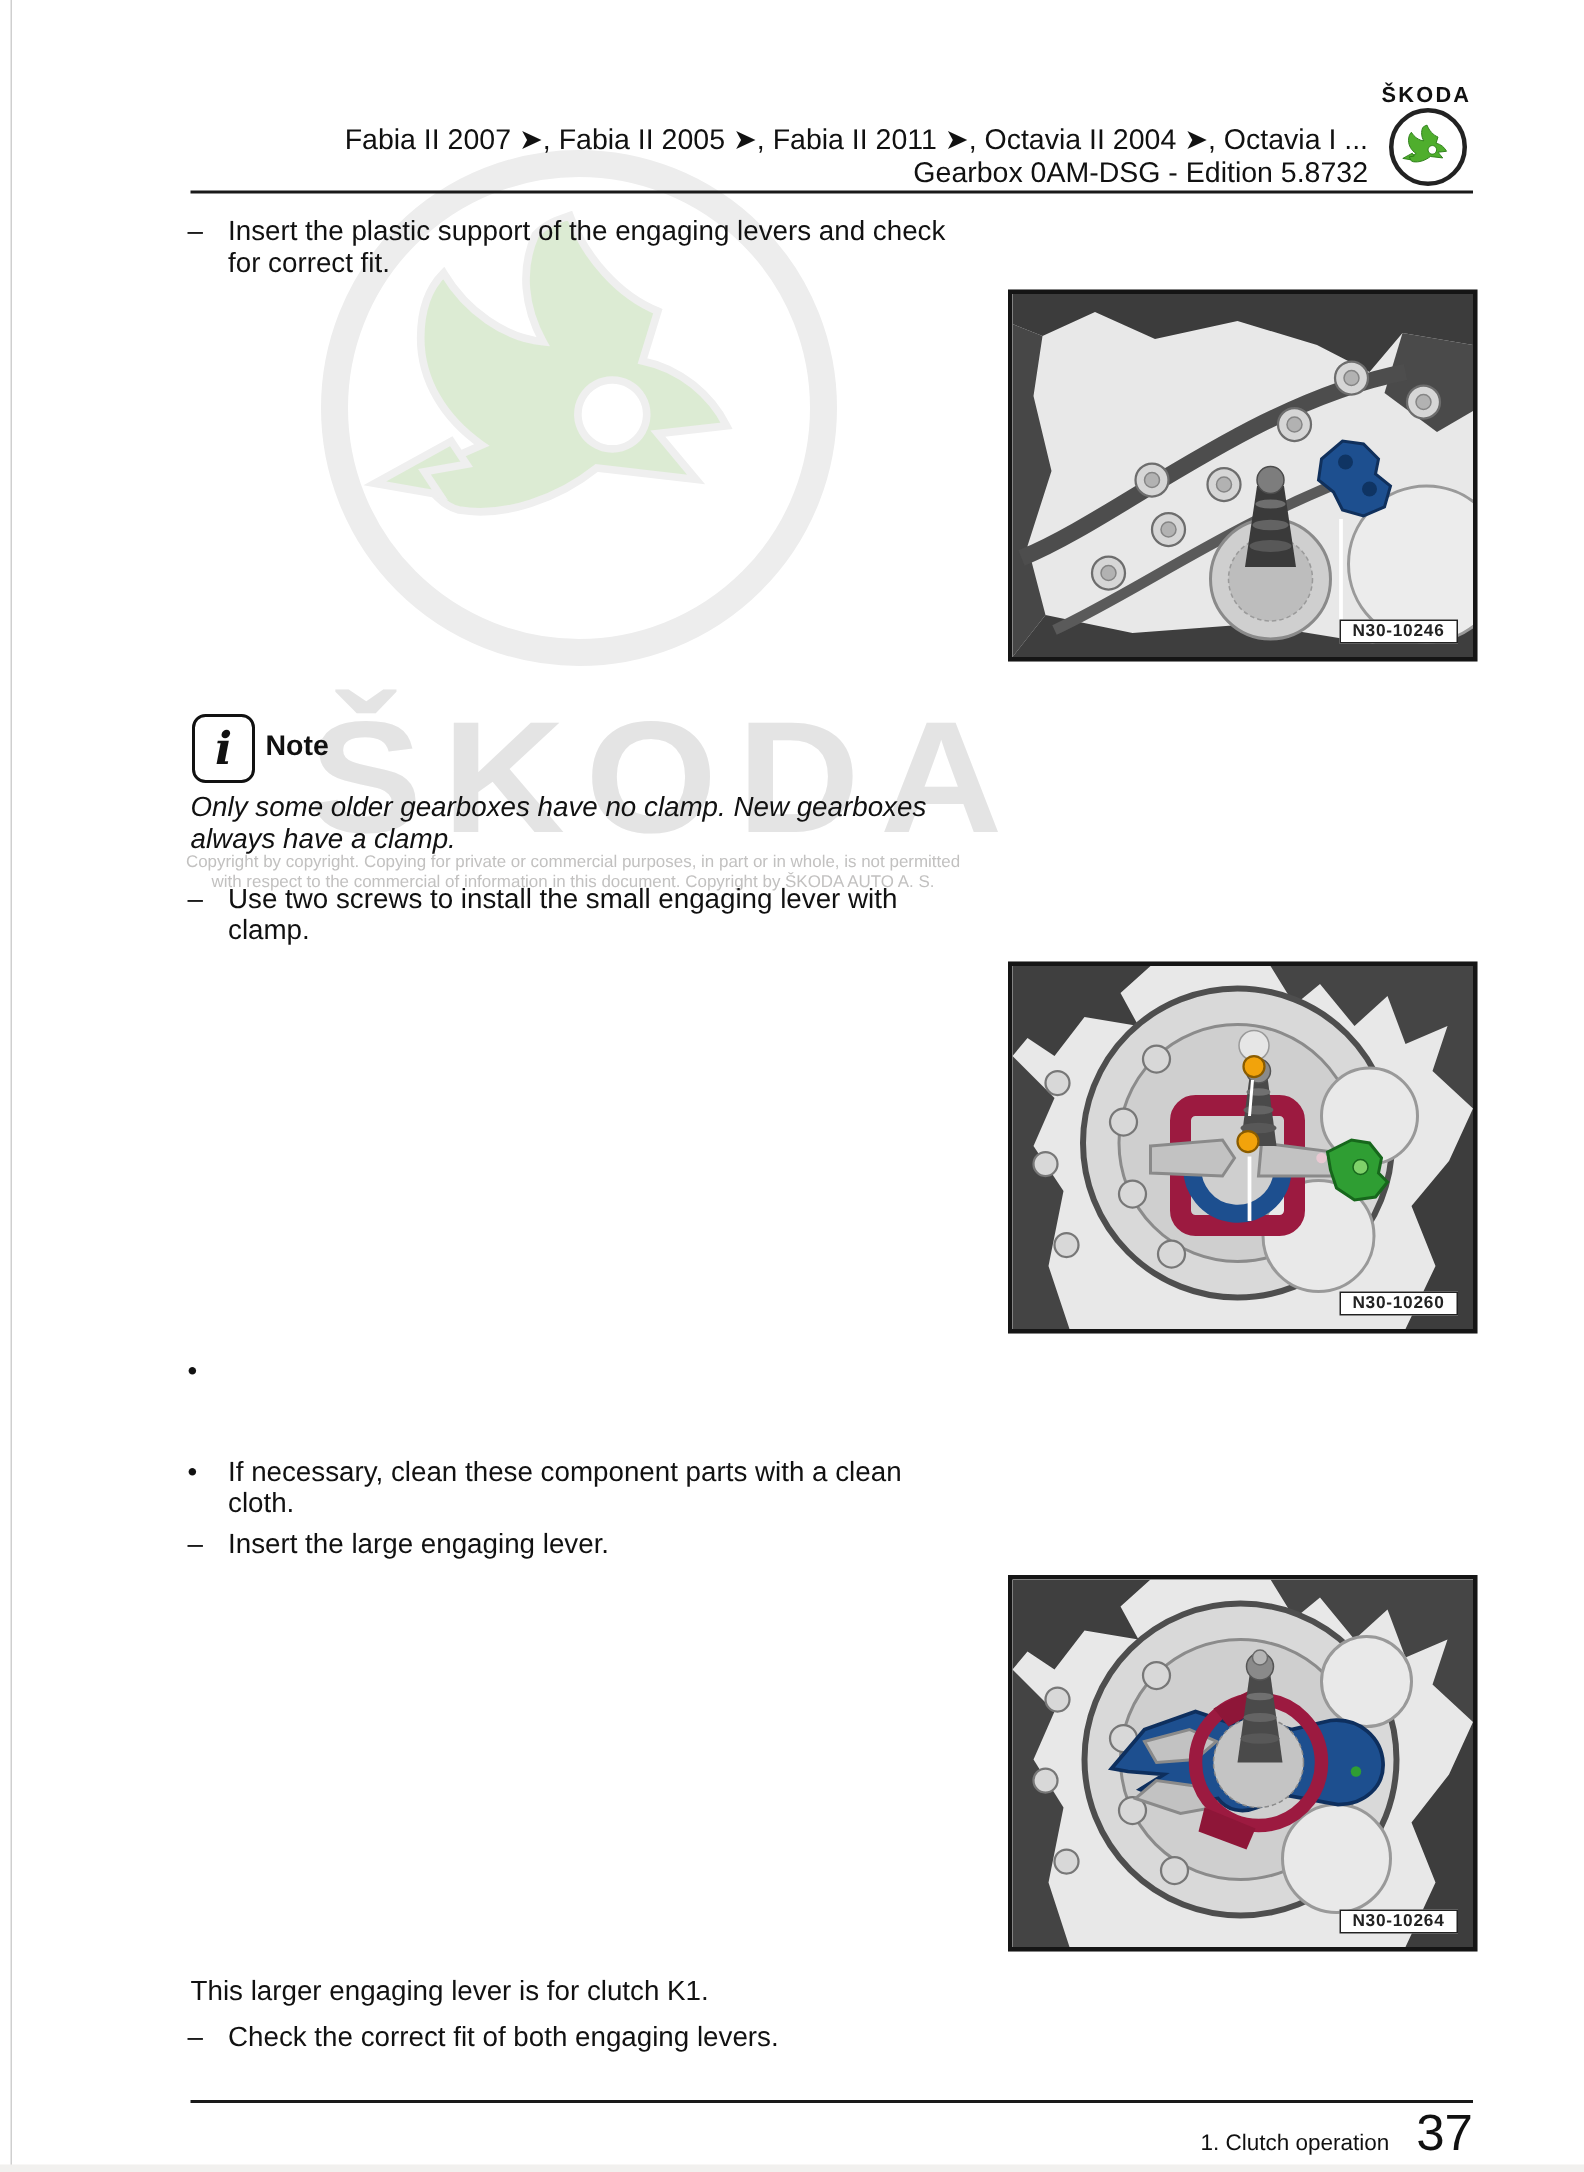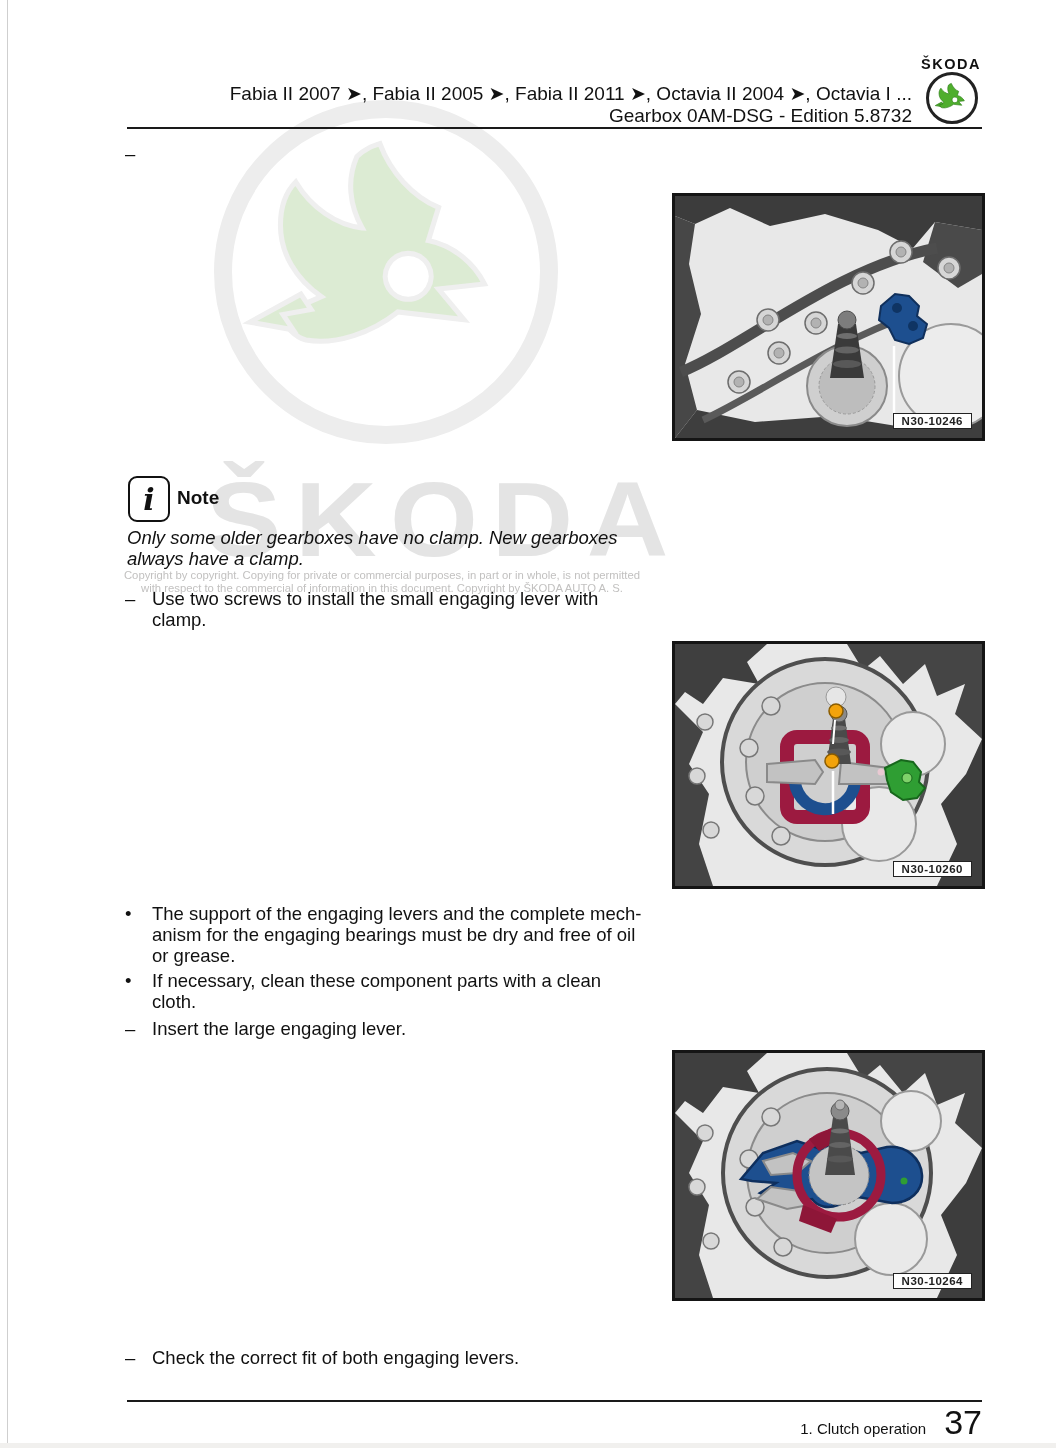--- a/index.html
+++ b/index.html
@@ -78,51 +78,51 @@
       <g fill="#4fae2d" stroke="#2c7d18" stroke-width="2">
         <path fill-rule="evenodd" d="M29,81 C25,80 21,76 19,71 L35,64 C25,57 19,47 19,36 C19,29 21,23 25,19 C31,29 41,36 51,37 C46,28 45,18 49,9 C52,6 55,5 58,4 C62,15 71,25 81,29 L77,42 C87,44 95,51 99,59 L81,61 L91,73 L65,70 C55,78 41,83 29,81 Z M69,47 a9,9 0 1 0 0.2,0 Z"></path>
         <path d="M7,74 L27,63 L31,69 L20,71 L24,77 Z"></path>
       </g>
     </svg>
   </div>
   <div class="hdr-rule"></div>
 
   <div class="li" style="top:143px">
     <span class="mk">–</span>
+    <span class="tx">Insert the plastic support of the engaging levers and check
+for correct fit.</span>
   </div>
 
   <div class="note-icon">i</div>
   <div class="note-label">Note</div>
   <div class="note-text">Only some older gearboxes have no clamp. New gearboxes
 always have a clamp.</div>
 
   <div class="li" style="top:588px">
     <span class="mk">–</span>
     <span class="tx">Use two screws to install the small engaging lever with
 clamp.</span>
   </div>
 
   <div class="li" style="top:903px">
     <span class="mk">•</span>
-    <span class="tx">The support of the engaging levers and the complete mech-
-anism for the engaging bearings must be dry and free of oil
-or grease.</span>
   </div>
 
   <div class="li" style="top:970px">
     <span class="mk">•</span>
     <span class="tx">If necessary, clean these component parts with a clean
 cloth.</span>
   </div>
 
   <div class="li" style="top:1018px">
     <span class="mk">–</span>
     <span class="tx">Insert the large engaging lever.</span>
   </div>
 
+  <div class="para" style="top:1316px">This larger engaging lever is for clutch K1.</div>
 
   <div class="li" style="top:1347px">
     <span class="mk">–</span>
     <span class="tx">Check the correct fit of both engaging levers.</span>
   </div>
 
   <div class="fig" style="top:193px;height:242px">
     <svg viewBox="0 0 307 242">
       <rect width="307" height="242" fill="#e8e8e8"></rect>
       <path d="M0,0 H307 V34 L260,26 L238,52 L203,34 L150,18 L95,30 L55,12 L20,28 L0,20 Z" fill="#3c3c3c"></path>

